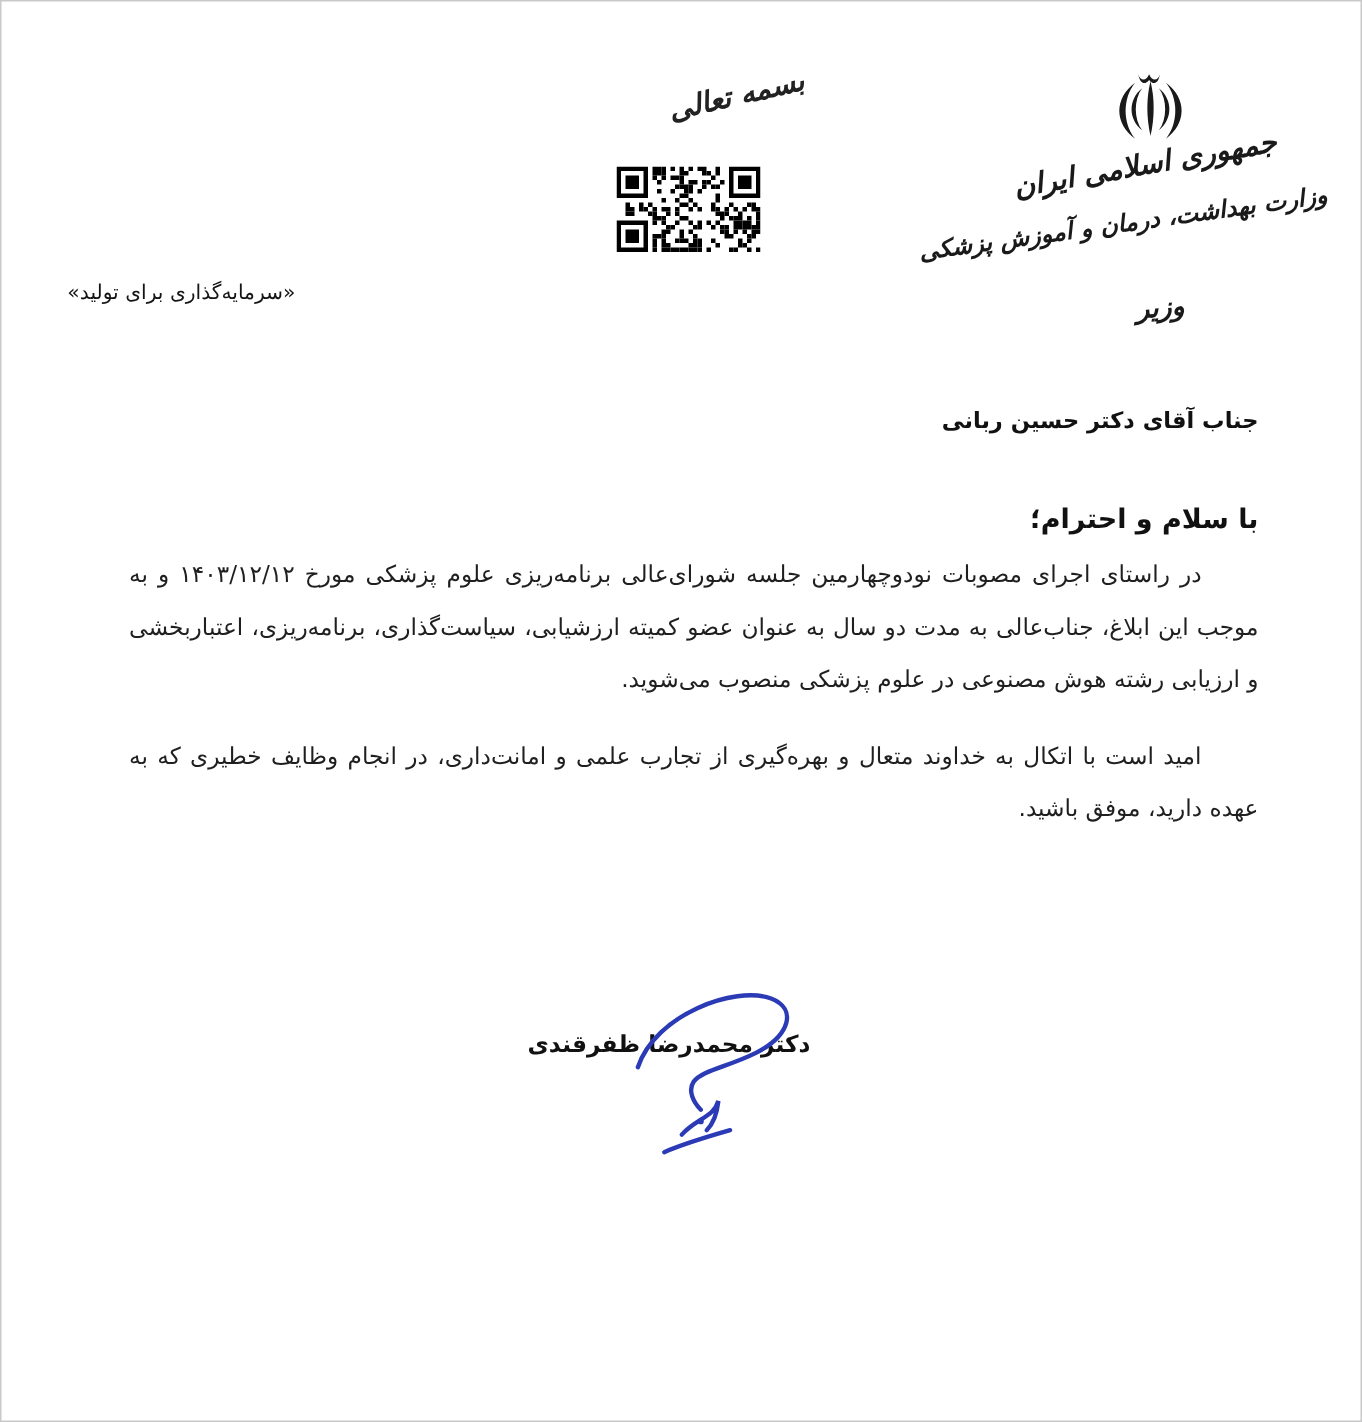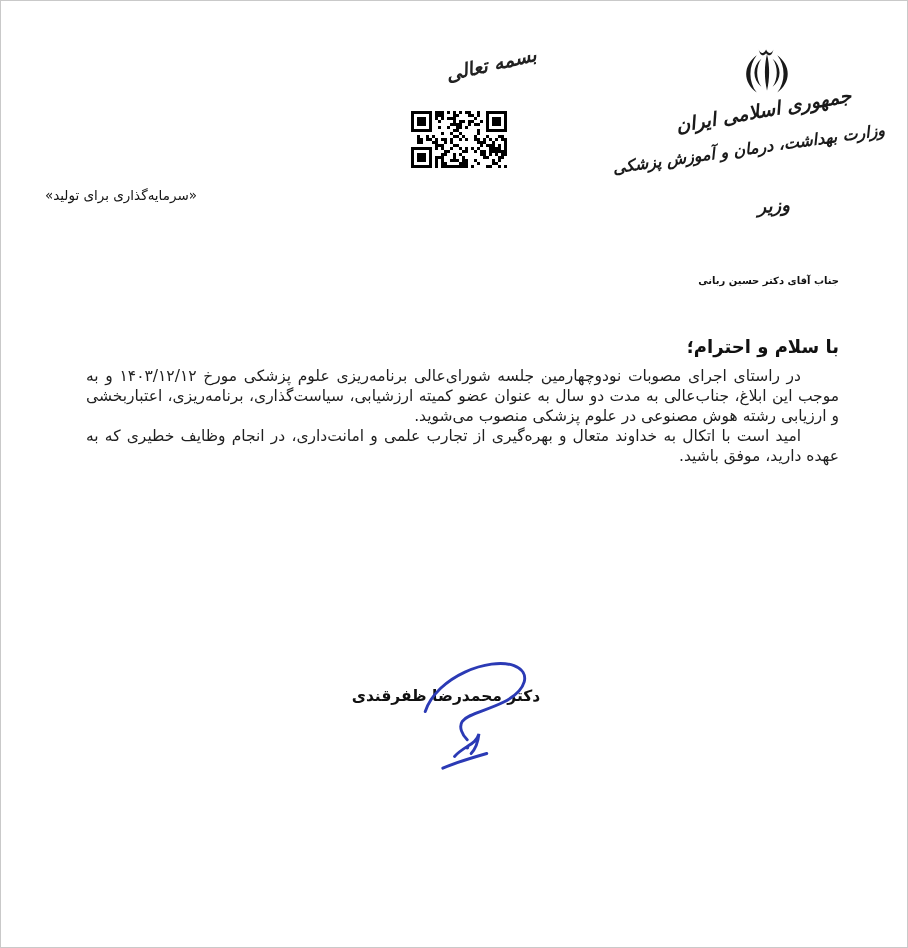--- a/index.html
+++ b/index.html
@@ -48,33 +48,33 @@
   .minister{
     position:absolute;left:735px;top:194px;width:75px;
     font-size:18px;transform:rotate(-4deg);
   }
   
   .letter{
     position:absolute;left:85px;top:266px;width:753px;
     direction:rtl;
   }
   .recipient-line{
-    font-weight:bold;font-size:10px;line-height:27px;color:#111;
+    font-weight:bold;font-size:15px;line-height:27px;color:#111;
   }
   .salutation{
     font-weight:bold;font-size:18px;line-height:26px;color:#111;
     margin-top:40px;
   }
   .para{
     margin:0;margin-top:6px;
-    font-size:15.5px;line-height:20px;
+    font-size:15.5px;line-height:35px;
     text-align:justify;text-justify:inter-word;
     text-indent:38px;color:#1f1f1f;
   }
-  .para.second{margin-top:0;}
+  .para.second{margin-top:16px;}
   
   .signature-name{
     position:absolute;left:330px;top:686px;width:230px;
     direction:rtl;text-align:center;
     font-weight:bold;font-size:15.5px;color:#111;
   }
   .signature-scribble{
     position:absolute;left:405px;top:650px;width:140px;height:122px;
     pointer-events:none;
   }

